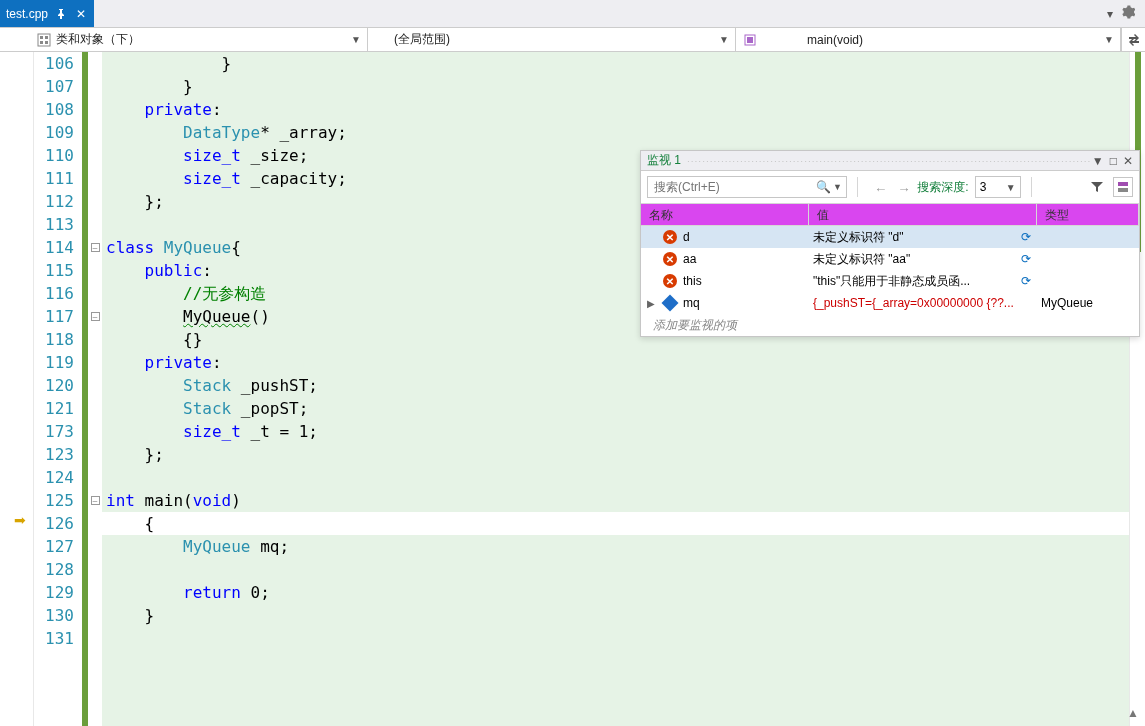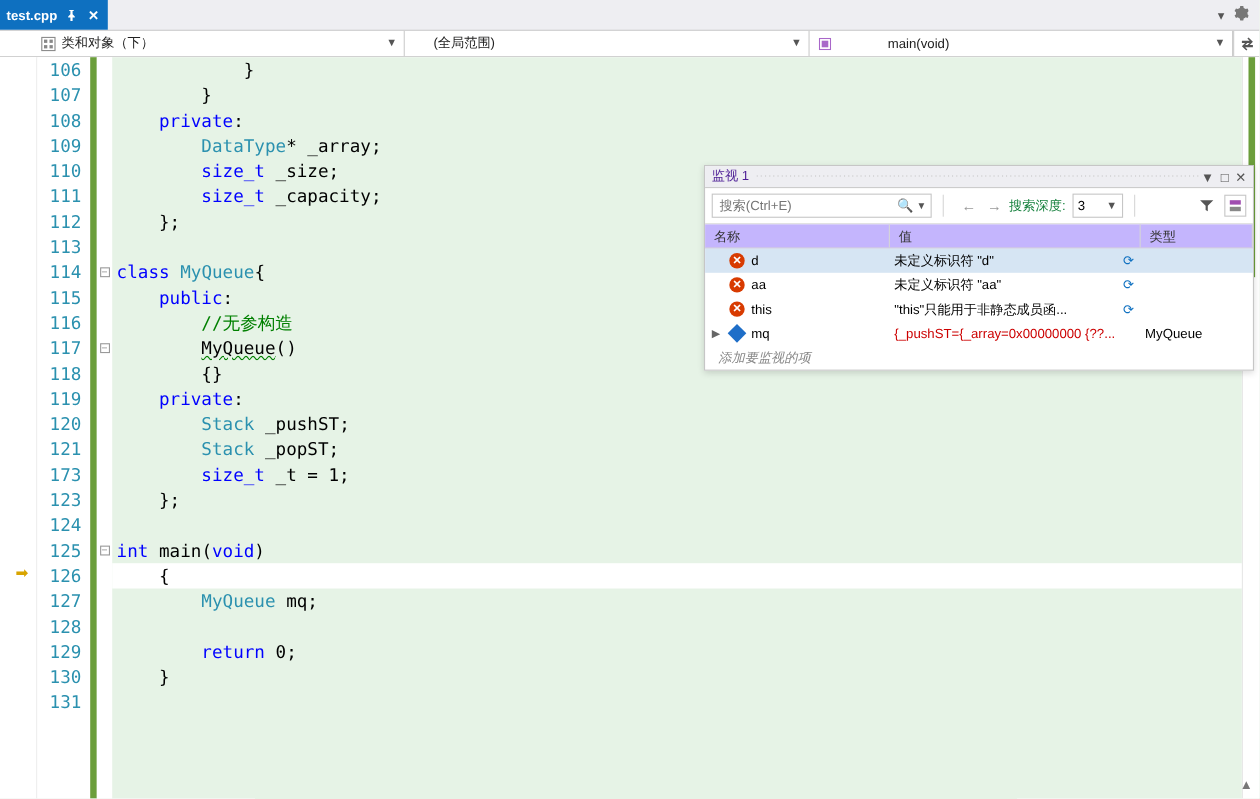--- a/index.html
+++ b/index.html
@@ -1,19 +1,19 @@
 <!DOCTYPE html>
 <html><head>
 <meta charset="utf-8">
 <style>
   * { box-sizing: border-box; }
   body { margin: 0; font-family: "Microsoft YaHei", "Segoe UI", sans-serif; font-size: 12px; background: #f5f5f5; overflow: hidden; width: 1145px; height: 726px; position: relative; }
   
   .tab-bar { height: 28px; background: #eeeef2; border-bottom: 1px solid #ccc; display: flex; align-items: stretch; position: relative; }
-  .file-tab { background: #0e70c0; color: #fff; display: flex; align-items: center; padding: 0 6px; gap: 6px; font-weight: bold; }
+  .file-tab { background: #0e70c0; color: #fff; display: flex; align-items: center; padding: 0 6px; gap: 6px; }
   .file-tab .pin, .file-tab .close { width: 14px; display: inline-flex; align-items: center; justify-content: center; }
   .window-icons { margin-left: auto; display: flex; align-items: center; gap: 8px; padding-right: 10px; color: #555; }
   .gear-icon svg { fill: #777; }
 
   .nav-bar { height: 24px; background: #fff; border-bottom: 1px solid #ccc; display: flex; align-items: stretch; }
   .nav-dd { border-right: 1px solid #ccc; display: flex; align-items: center; padding: 0 6px; position: relative; }
   .nav-dd.one { flex: 0 0 368px; padding-left: 36px; }
   .nav-dd.two { flex: 0 0 368px; }
   .nav-dd.three { flex: 1; gap: 45px; }
   .nav-icon { width: 16px; height: 16px; display: inline-flex; align-items: center; justify-content: center; margin-right: 4px; }
@@ -33,36 +33,36 @@
   .typ { color: #2b91af; }
   .cm { color: #008000; }
   .cur-line { background: #fff; }
   .underl { text-decoration: underline wavy #008000; text-decoration-thickness: 1px; }
   .right-strip { position: absolute; right: 0; top: 0; bottom: 0; width: 16px; background: #fff; border-left: 1px solid #e8e8e8; }
   .right-green { position: absolute; right: 4px; width: 6px; top: 0; height: 200px; background: #6b9e3b; }
   .breakpoint-arrow { position:absolute; left:14px; top:0; color:#d8a400; font-size:14px; }
 
   .watch-panel { position: absolute; left: 640px; right: 5px; top: 150px; background: #fff; border: 1px solid #c6c6c6; box-shadow: 0 2px 6px rgba(0,0,0,0.15); }
   .watch-title { height: 20px; background: #eeeef2; border-bottom: 1px solid #ccc; display: flex; align-items: center; padding: 0 6px; }
-  .watch-title .t { color: #4c1d95; }
+  .watch-title .t { color: #15803d; }
   .watch-title .dots { flex: 1; color: #c6c6c6; letter-spacing: 1px; overflow: hidden; white-space: nowrap; font-size: 10px; padding-left: 6px; }
   .watch-title .win-btns { display: flex; gap: 6px; color: #555; }
   .watch-toolbar { height: 30px; border-bottom: 1px solid #d6d6d6; display: flex; align-items: center; padding: 16px 6px; gap: 6px; }
   .watch-search { flex: 0 0 200px; height: 22px; border: 1px solid #c6c6c6; display: flex; align-items: center; padding: 0 4px; }
   .watch-search input { border: 0; outline: 0; flex: 1; font-size: 12px; }
   .sep { width: 1px; height: 20px; background: #d6d6d6; margin: 0 4px; }
   .nav-arrows button { width: 20px; height: 20px; border: 0; background: transparent; color: #999; }
   .depth-label { color: #15803d; }
   .depth-box { width: 46px; height: 22px; border: 1px solid #c6c6c6; display: flex; align-items: center; padding: 0 4px; }
   .depth-box .v { flex: 1; }
   .depth-box .chev { color: #555; font-size: 10px; }
   .toolbar-icons { margin-left: auto; display: flex; gap: 6px; }
   .toolbar-icons span { width: 20px; height: 20px; display: inline-flex; align-items: center; justify-content: center; border: 1px solid transparent; }
 
-  .watch-grid-head { height: 22px; display: flex; border-bottom: 1px solid #d6d6d6; background: #c4b5fd; }
+  .watch-grid-head { height: 22px; display: flex; border-bottom: 1px solid #d6d6d6; background: #d946ef; }
   .watch-grid-head > div { border-right: 1px solid #d6d6d6; padding: 3px 8px; color: #333; }
   .col-name { flex: 0 0 168px; }
   .col-val { flex: 0 0 228px; }
   .col-type { flex: 1; }
   .watch-row { height: 22px; display: flex; align-items: center; }
   .watch-row.sel { background: #d6e5f3; }
   .watch-row .c-name { flex: 0 0 168px; display: flex; align-items: center; padding-left: 6px; gap: 4px; }
   .watch-row .c-val { flex: 0 0 228px; padding-left: 4px; overflow: hidden; white-space: nowrap; text-overflow: ellipsis; display: flex; align-items: center; }
   .watch-row .c-type { flex: 1; padding-left: 4px; }
   .err-icon { width: 14px; height: 14px; border-radius: 50%; background: #d83b01; color: #fff; display: inline-flex; align-items: center; justify-content: center; font-size: 10px; font-weight: bold; }

